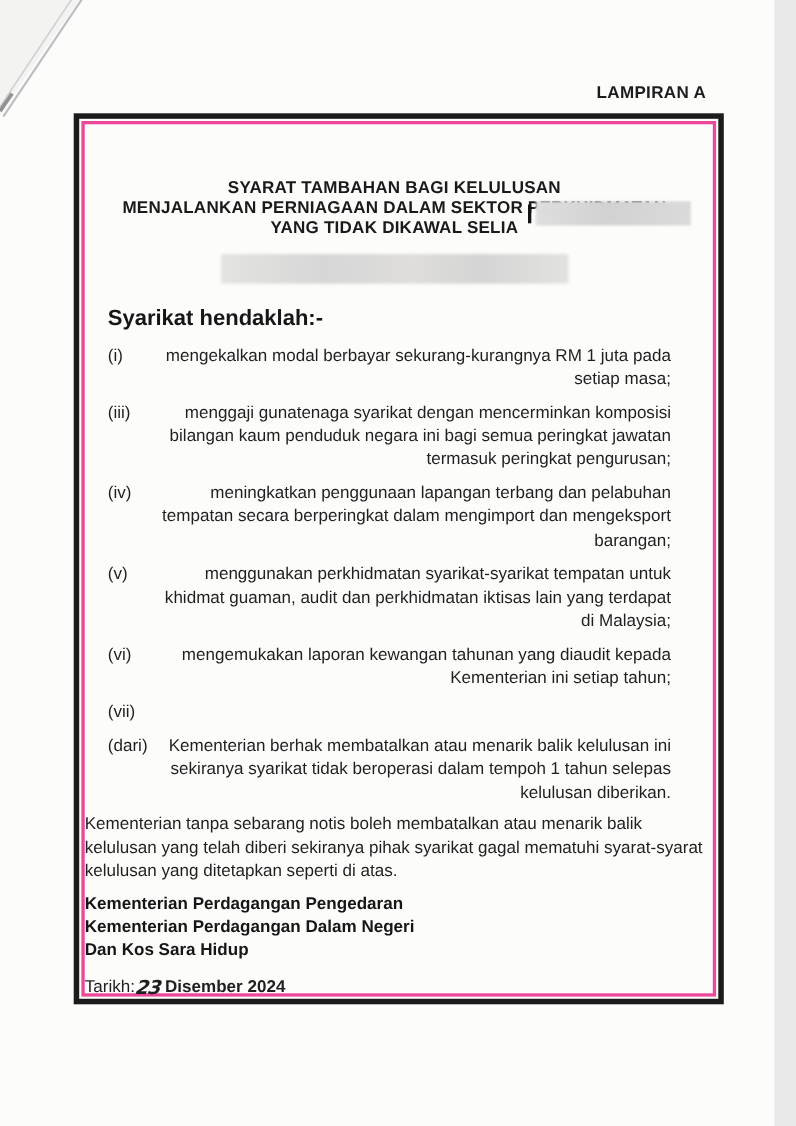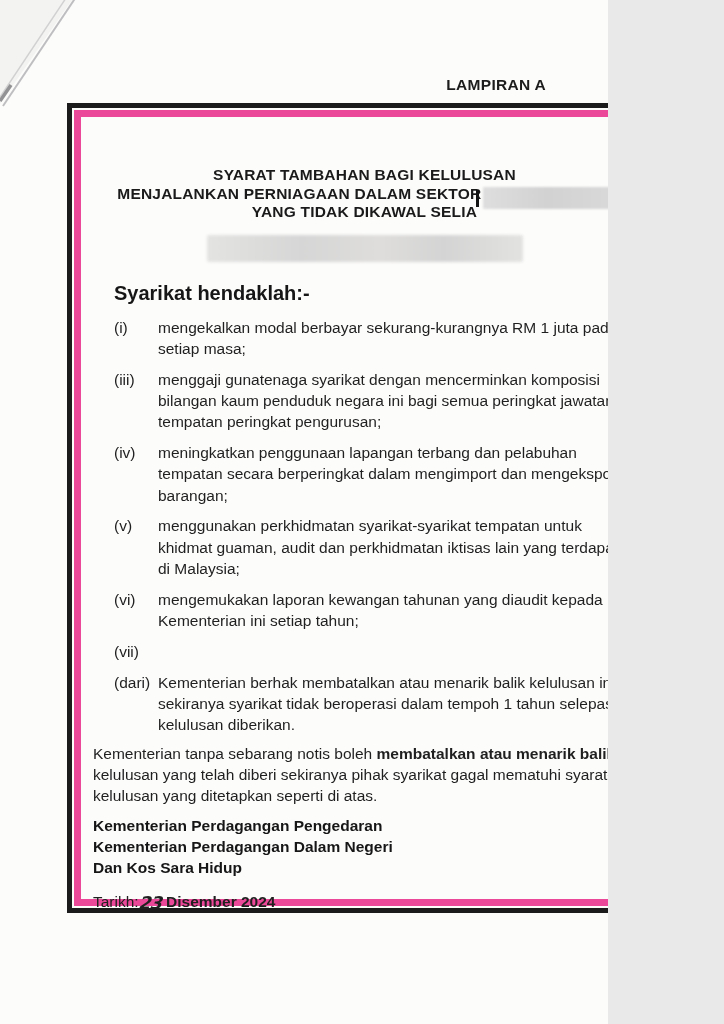--- a/index.html
+++ b/index.html
@@ -1,41 +1,41 @@
 <!DOCTYPE html>
 <html><head>
 <meta charset="utf-8">
 <style>
   html,body { margin:0; padding:0; background:#e9e9e9; }
   .page {
     position:relative;
-    width:608px; height:1024px;
+    width:704px; height:1024px;
     background:#fcfcfb;
     font-family:"Liberation Sans", sans-serif;
     color:#1f1f1f;
     overflow:hidden;
     -webkit-font-smoothing:antialiased;
   }
   .fold-svg { position:absolute; left:0; top:0; width:110px; height:130px; }
   .lampiran-a {
     position:absolute; top:76px; right:62px;
     font-size:15.5px; font-weight:700; letter-spacing:0.3px;
     color:#1c1c1c;
   }
   .frame {
     position:absolute; left:67px; top:103px;
     width:591px; height:810px;
     box-sizing:border-box;
     border:5px solid #1b1b1b;
   }
   .frame-inner {
     position:absolute; inset:2px;
-    border:7px solid #ec4899;
+    border:3px solid #ec4899;
     box-sizing:border-box;
-    padding:0 8px 0 12px;
+    padding:0 8px 0 0;
   }
   .content { position:relative; width:100%; height:100%; }
   .redaction-top {
     position:absolute; top:21px; right:12px;
     width:141px; height:22px;
     background:linear-gradient(90deg,#dedede 0%,#d2d2d2 45%,#dadada 100%);
     filter:blur(1.2px);
     border-radius:1px;
   }
   .tick-mark {
@@ -63,27 +63,27 @@
     color:#161616;
   }
   .cond-list { margin-top:2px; }
   .cond-item {
     display:flex;
     margin:9.5px 0 0 21px;
     font-size:15.5px; line-height:21.3px;
   }
   .cond-item:first-child { margin-top:12px; }
   .cond-marker { flex:none; width:44px; }
-  .cond-text { width:468px; }
+  .cond-text { width:468px;text-align:right; }
   .closing-paragraph {
     margin:7px 0 0 0;
     font-size:15.5px; line-height:21.3px;
     width:566px;
   }
-  .closing-paragraph .b { font-weight:700; }
+  .closing-paragraph .b { font-weight:400; }
   .signature-block {
     margin:9px 0 0 0;
     font-weight:700; font-size:15.5px; line-height:21px;
     color:#161616;
   }
   .date-line {
     margin:15px 0 0 0;
     font-size:15.5px;
     display:flex; align-items:flex-start;
   }
@@ -128,21 +128,21 @@
 
         <div class="section-heading">Syarikat hendaklah:-</div>
 
         <div class="cond-list">
           <div class="cond-item">
             <span class="cond-marker">(i)</span>
             <span class="cond-text">mengekalkan modal berbayar sekurang-kurangnya RM 1 juta pada setiap masa;</span>
           </div>
           <div class="cond-item">
             <span class="cond-marker">(iii)</span>
-            <span class="cond-text">menggaji gunatenaga syarikat dengan mencerminkan komposisi bilangan kaum penduduk negara ini bagi semua peringkat jawatan tempatan peringkat pengurusan;</span>
+            <span class="cond-text">menggaji gunatenaga syarikat dengan mencerminkan komposisi bilangan kaum penduduk negara ini bagi semua peringkat jawatan termasuk peringkat pengurusan;</span>
           </div>
           <div class="cond-item">
             <span class="cond-marker">(iv)</span>
             <span class="cond-text">meningkatkan penggunaan lapangan terbang dan pelabuhan tempatan secara berperingkat dalam mengimport dan mengeksport barangan;</span>
           </div>
           <div class="cond-item">
             <span class="cond-marker">(v)</span>
             <span class="cond-text">menggunakan perkhidmatan syarikat-syarikat tempatan untuk khidmat guaman, audit dan perkhidmatan iktisas lain yang terdapat di Malaysia;</span>
           </div>
           <div class="cond-item">

